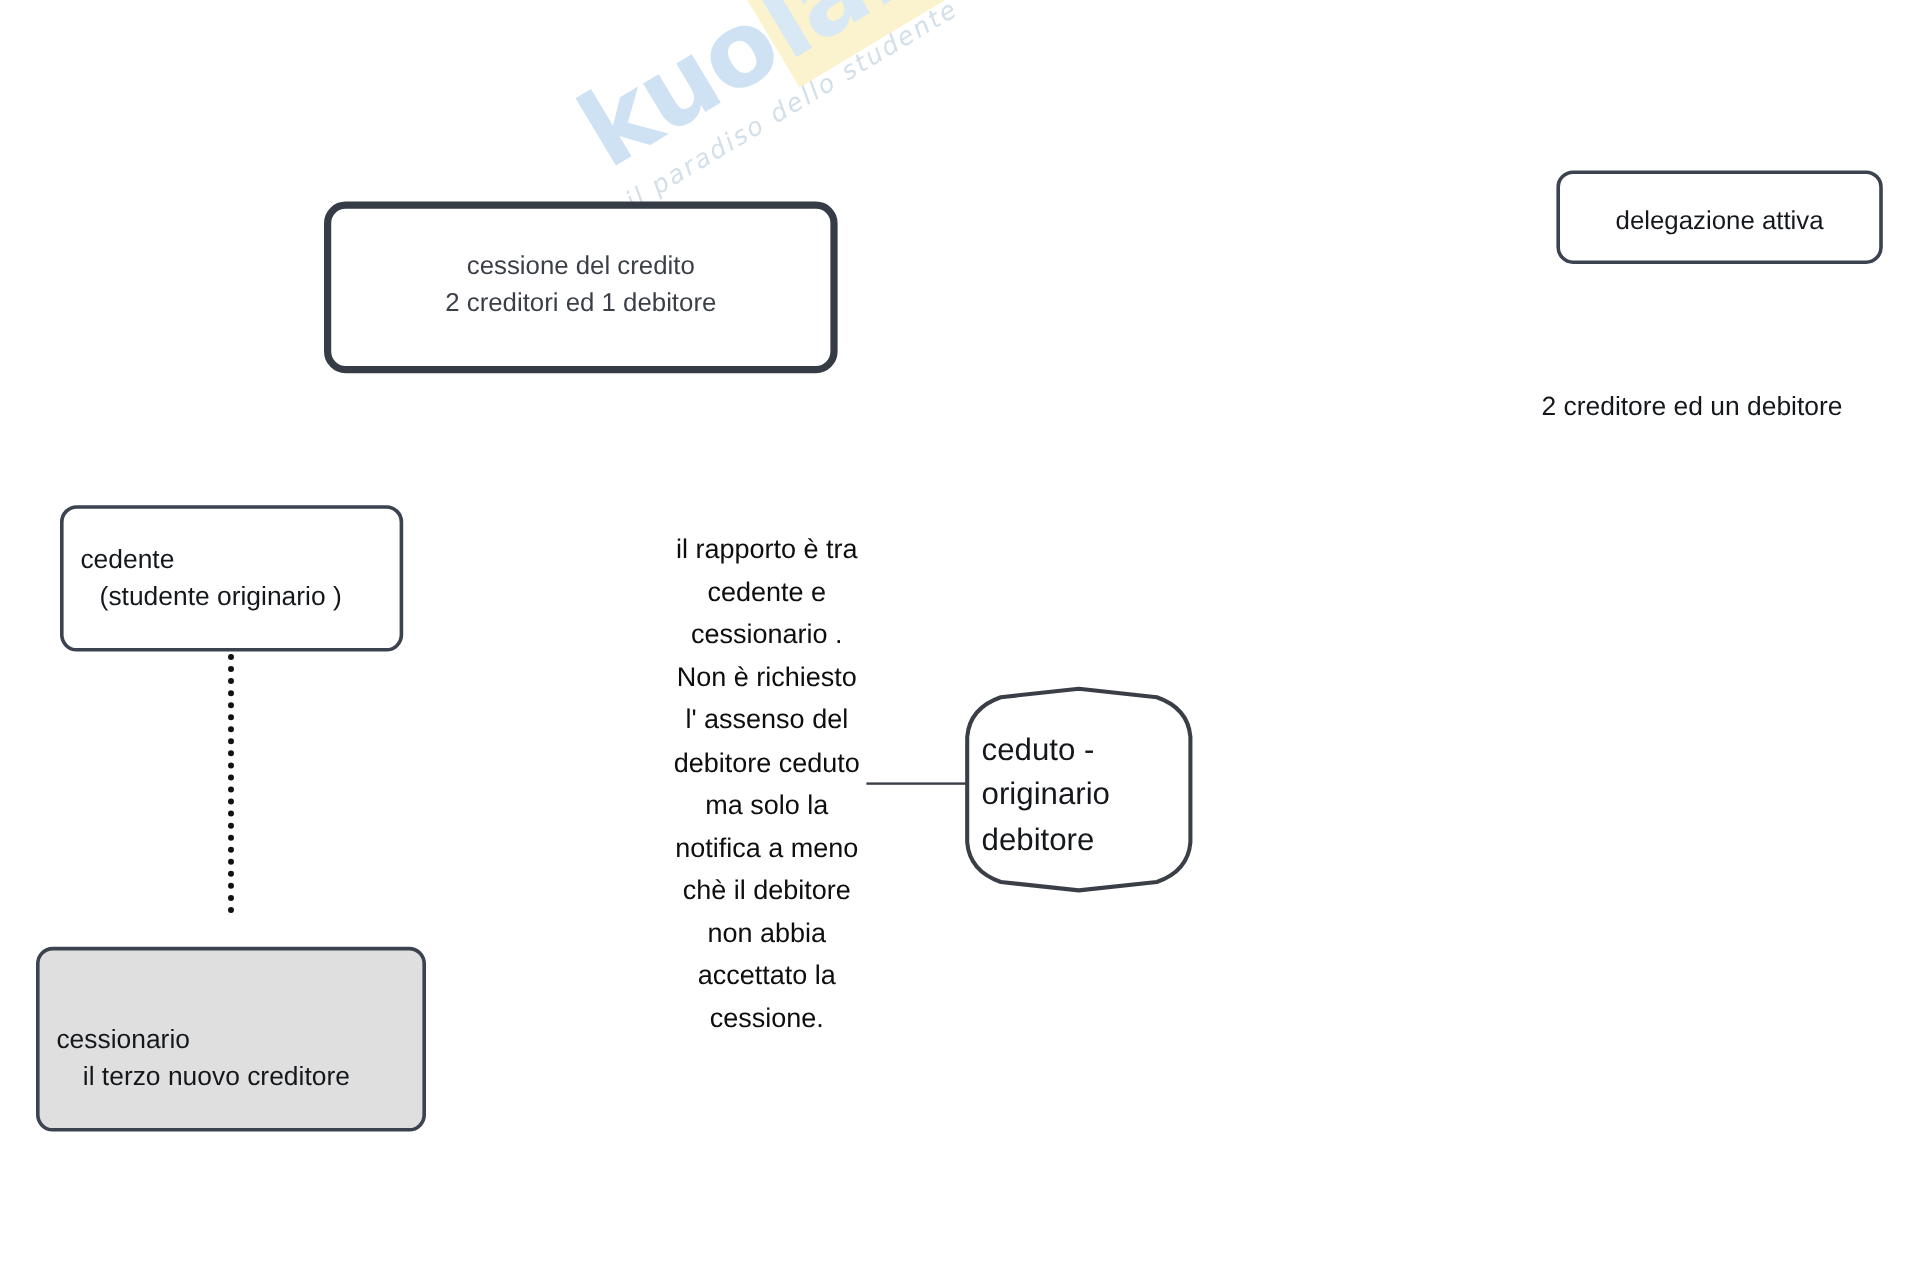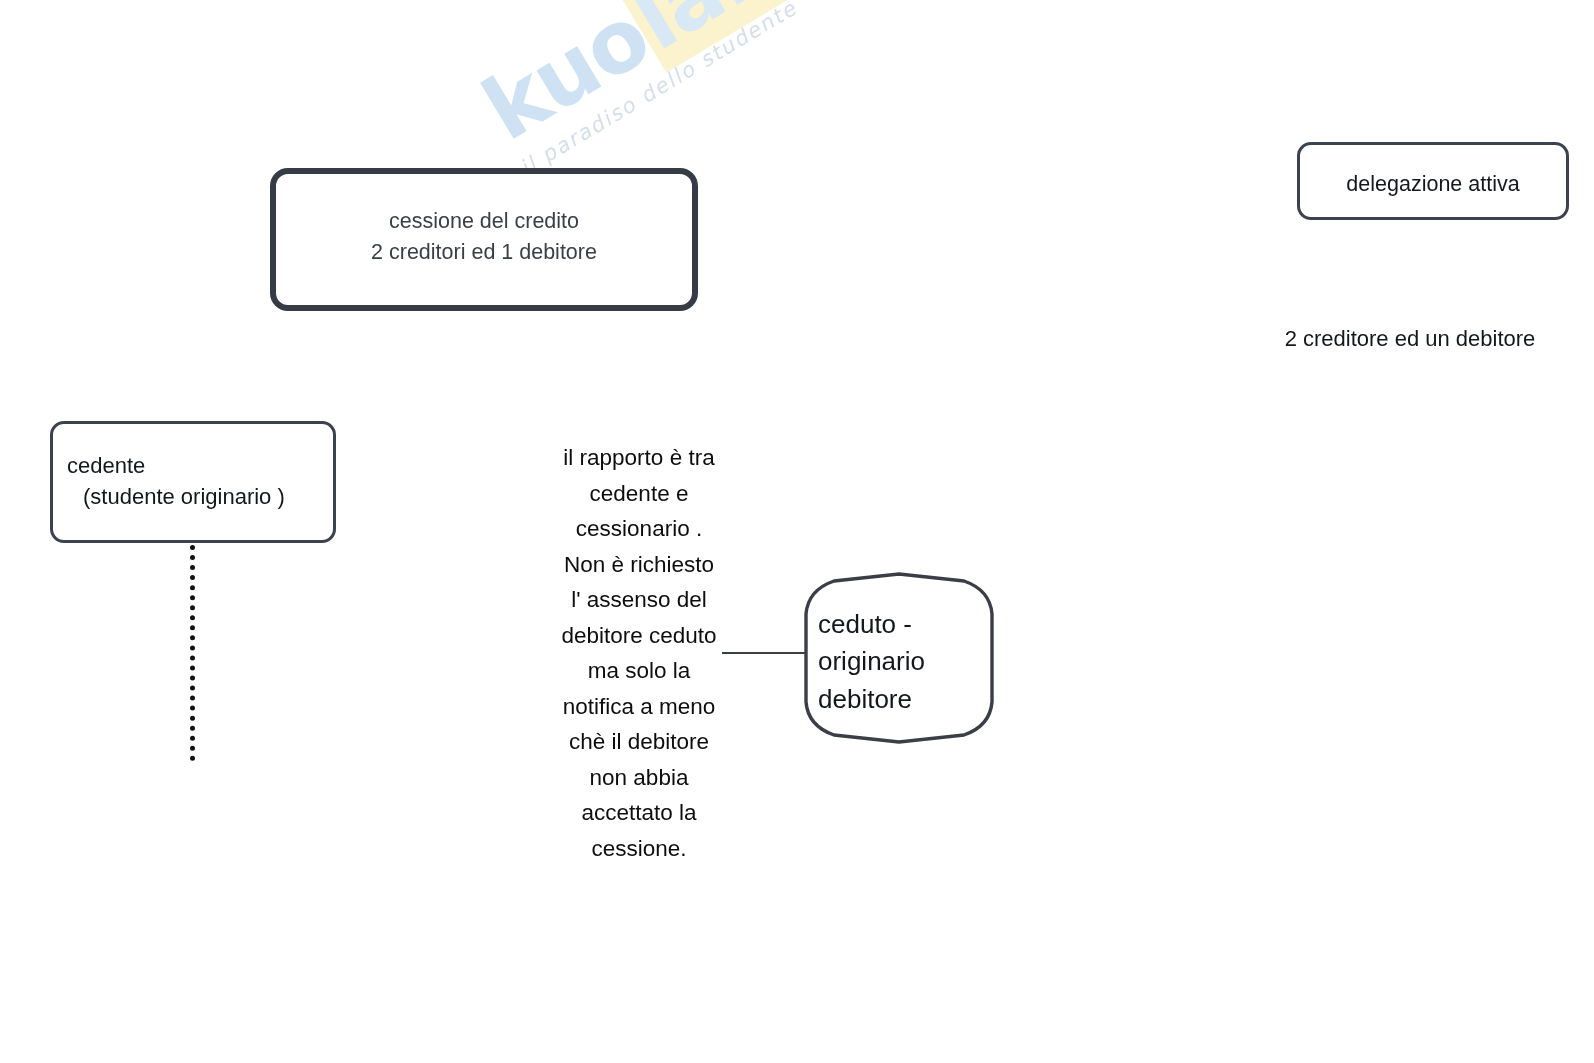--- a/index.html
+++ b/index.html
@@ -266,20 +266,23 @@
 
   <div class="free-text" id="text-delegazione-sub">2 creditore ed un debitore</div>
 
   <div class="node node-thin" id="node-cedente">
     <div class="box-text"><span>cedente</span><span class="l2">(studente originario )</span></div>
   </div>
 
   <div class="connector" id="conn-dotted"></div>
 
 
+  <div class="node node-thin node-filled" id="node-cessionario">
+    <div class="box-text"><span>cessionario</span><span class="l2">il terzo  nuovo creditore</span></div>
+  </div>
 
   <div class="free-text" id="text-rapporto">il rapporto è tra cedente e cessionario . Non è richiesto l' assenso del debitore ceduto ma solo la notifica a meno chè  il debitore non abbia accettato la cessione.</div>
 
   <div class="connector" id="conn-ceduto"></div>
 
   <div id="node-ceduto">
     <svg viewBox="0 0 198 176" preserveAspectRatio="none">
       <path d="M 6 44 Q 8 20 34 11 L 99 4 L 164 11 Q 190 20 192 44 L 192 132 Q 190 156 164 165 L 99 172 L 34 165 Q 8 156 6 132 Z" fill="#ffffff" stroke="#3a3f47" stroke-width="3.4" stroke-linejoin="round"></path>
     </svg>
     <div class="box-text">ceduto -

